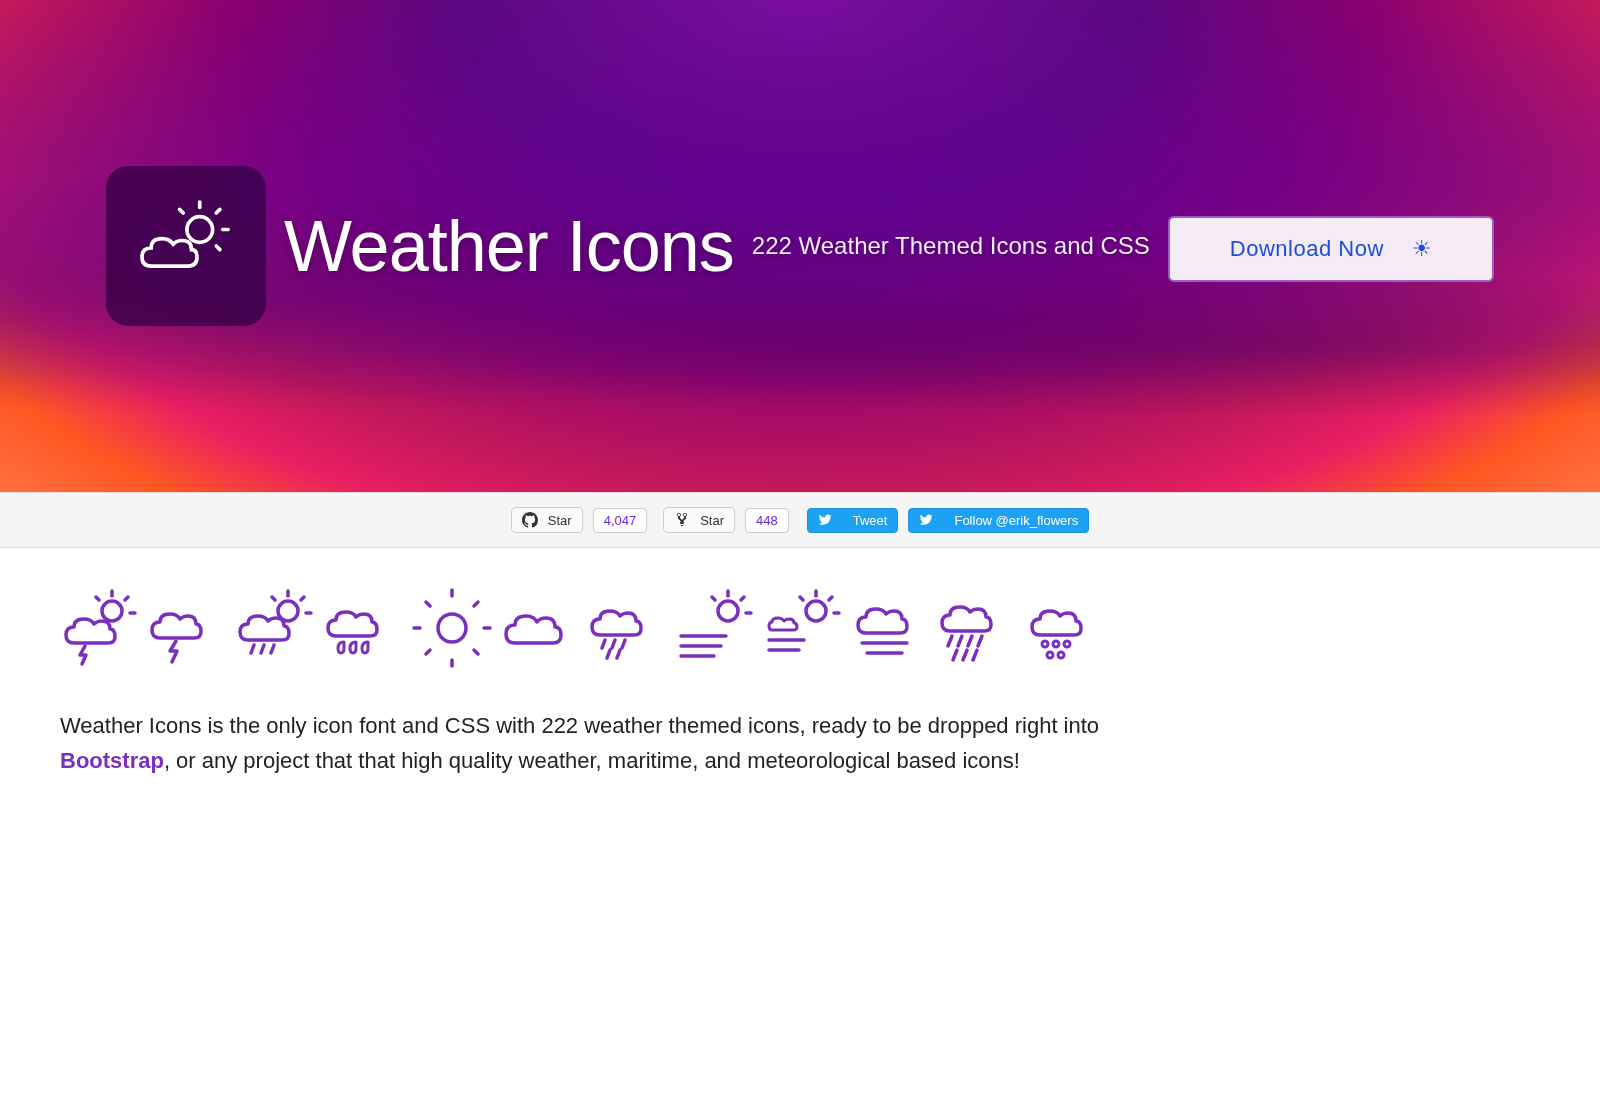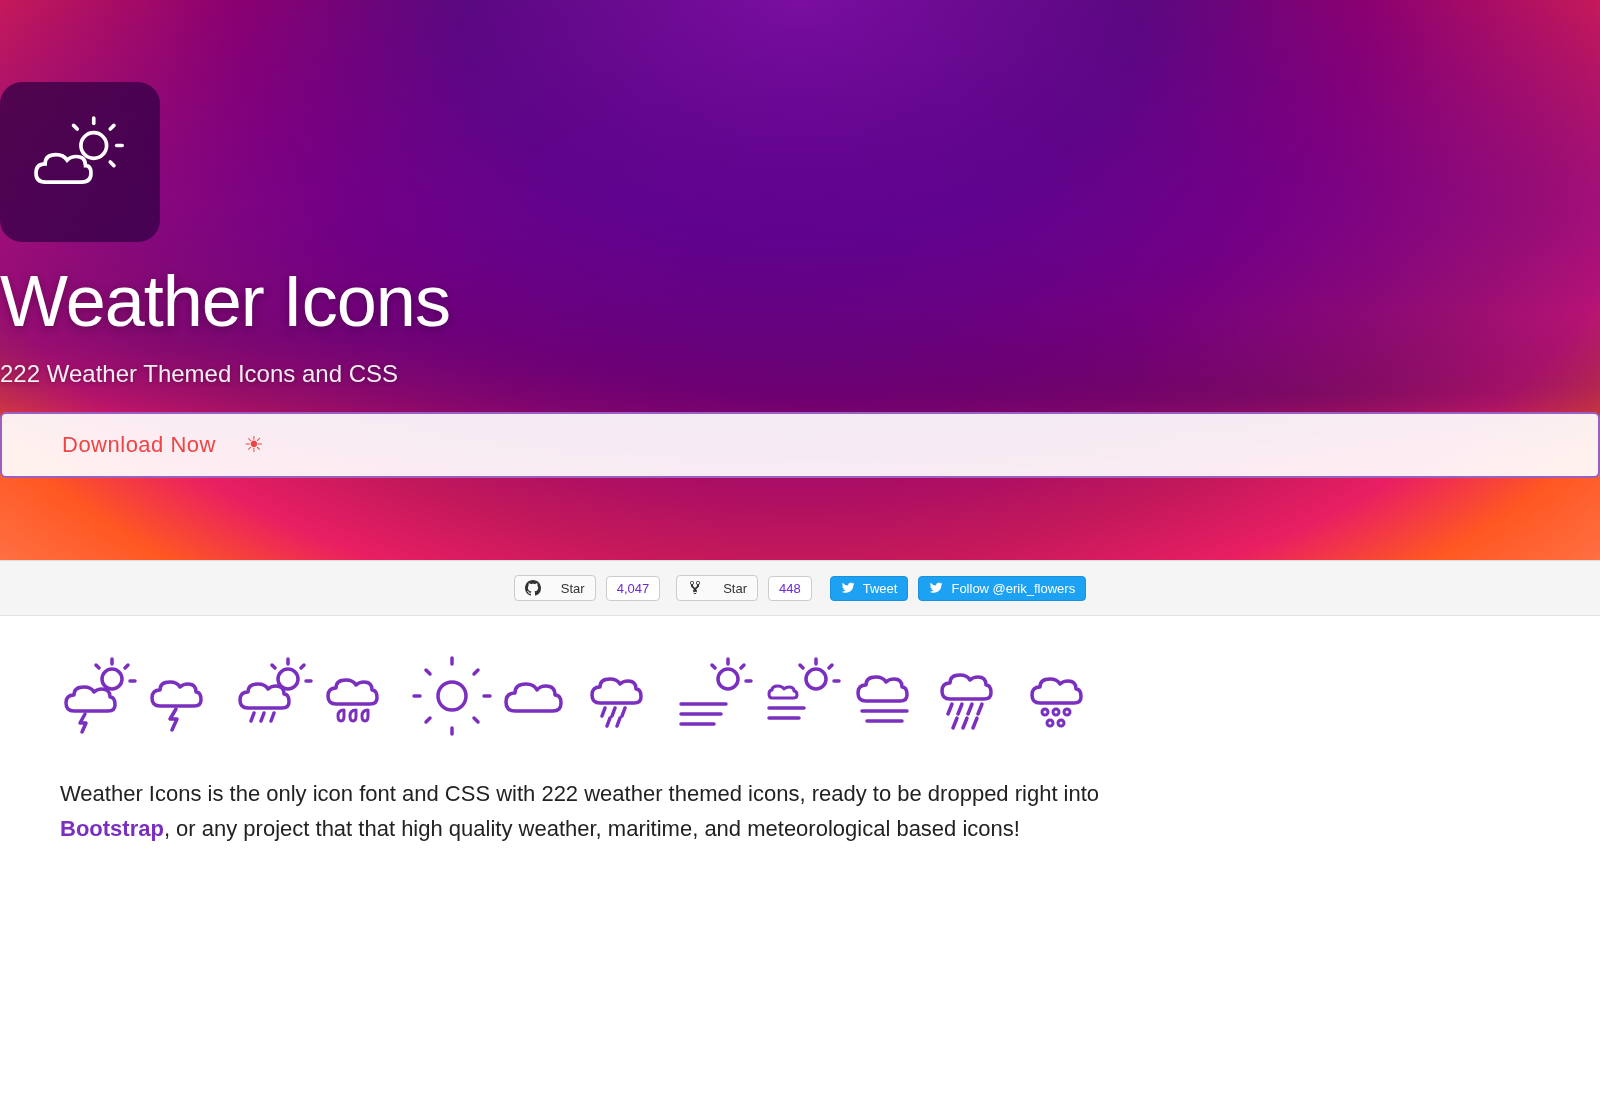--- a/index.html
+++ b/index.html
@@ -2,24 +2,24 @@
 <html><head>
   <meta charset="utf-8">
   <style>
     * { margin: 0; padding: 0; box-sizing: border-box; }
     body { font-family: -apple-system, BlinkMacSystemFont, 'Segoe UI', Helvetica, Arial, sans-serif; background: #fff; }
 
     
     .hero {
       position: relative;
       width: 100%;
-      height: 560px;
+      height: 492px;
       overflow: hidden;
       display: flex;
-      flex-direction: column;
+      align-items: center;
       justify-content: center;
       gap: 18px;
     }
 
     
     .hero-bg {
       position: absolute;
       inset: 0;
       background: 
         radial-gradient(ellipse at 50% 0%, #7b0ea0 0%, #5a0880 30%, #8b0070 50%, #c2185b 70%, #e91e63 80%, #ff5722 90%, #ff7043 100%);
@@ -73,21 +73,21 @@
     }
 
     .hero-download-btn {
       position: relative;
       z-index: 1;
       background: rgba(255,255,255,0.92);
       border: 2px solid rgba(130,60,180,0.8);
       border-radius: 6px;
       padding: 18px 60px;
       font-size: 22px;
-      color: #ef4444;
+      color: #1d4ed8;
       cursor: pointer;
       display: flex;
       align-items: center;
       gap: 28px;
       font-weight: 400;
       letter-spacing: 0.5px;
       transition: background 0.2s;
       margin-top: 6px;
     }
 
@@ -104,21 +104,21 @@
       padding: 14px 0;
       display: flex;
       align-items: center;
       justify-content: center;
       gap: 10px;
     }
 
     .gh-btn {
       display: inline-flex;
       align-items: center;
-      gap: 17px;
+      gap: 7px;
       border: 1px solid #ccc;
       border-radius: 4px;
       background: #fafafa;
       padding: 4px 10px;
       font-size: 13px;
       color: #333;
       cursor: pointer;
       text-decoration: none;
     }
 
@@ -129,21 +129,21 @@
       border-radius: 4px;
       background: #fff;
       padding: 4px 10px;
       font-size: 13px;
       color: #6d28d9;
     }
 
     .tw-btn {
       display: inline-flex;
       align-items: center;
-      gap: 5px;
+      gap: 18px;
       background: #1da1f2;
       border: 1px solid #1a91da;
       border-radius: 4px;
       padding: 4px 10px;
       font-size: 13px;
       color: #fff;
       cursor: pointer;
       text-decoration: none;
     }
 

